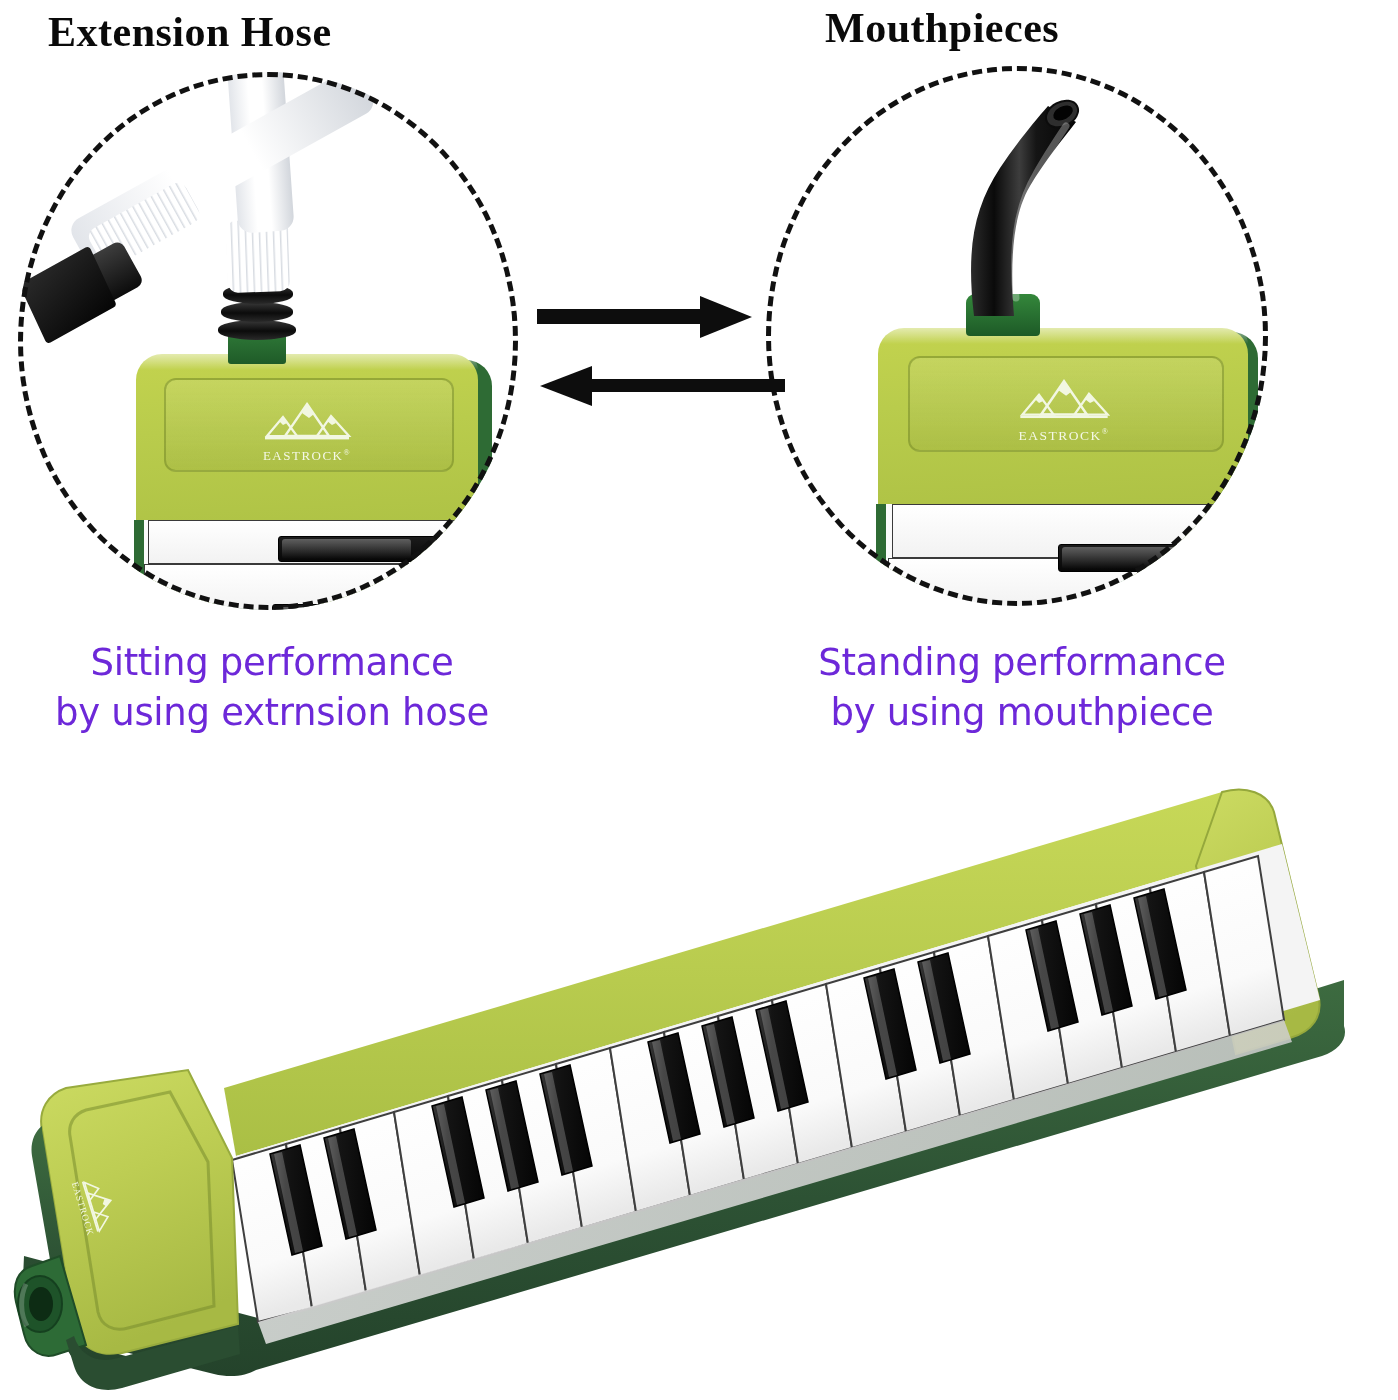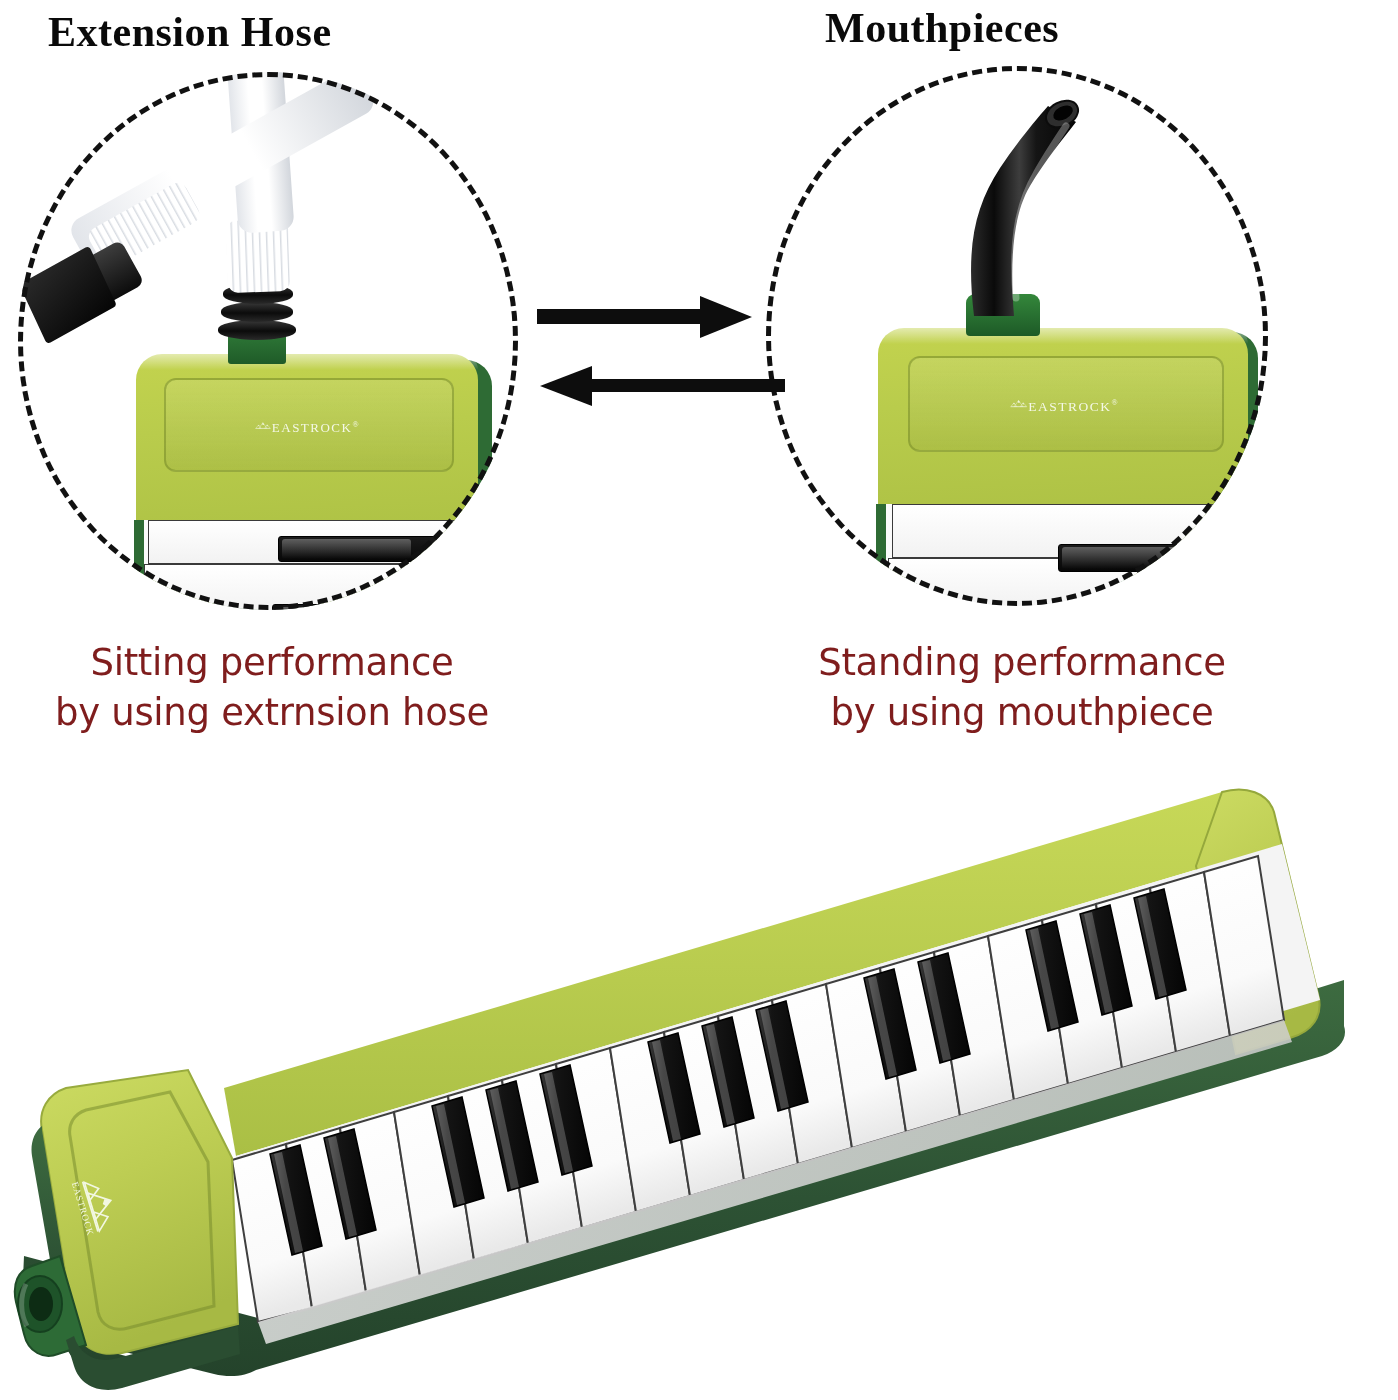--- a/index.html
+++ b/index.html
@@ -18,21 +18,21 @@
   }
   #hd-left{left:48px;top:8px;}
   #hd-right{left:825px;top:4px;}
 
   
   .caption{
     position:absolute;
     font-family:"DejaVu Sans", sans-serif;
     font-size:37px;
     line-height:50px;
-    color:#7f1d1d;
+    color:#6d28d9;
     white-space:pre;
     letter-spacing:-0.3px;
   }
   #cap-left{left:12px;top:638px;text-align:center;width:520px;}
   #cap-right{left:752px;top:638px;text-align:center;width:540px;}
 
   
   .dashed-ellipse{
     position:absolute;
     border:5px dashed #111111;
@@ -63,21 +63,21 @@
     border-radius:26px 26px 4px 4px;
   }
   .head-panel{
     position:absolute;
     border:2px solid rgba(120,140,40,.55);
     border-radius:12px;
     background:linear-gradient(180deg,rgba(255,255,255,.10),rgba(0,0,0,.045));
   }
   .logo{
     position:absolute;
-    display:flex;flex-direction:row;align-items:center;justify-content:flex-end;
+    display:flex;flex-direction:column;align-items:center;justify-content:flex-end;
   }
   .logo svg{display:block;}
   .logo .brand{
     font-family:"Liberation Serif", serif;
     color:#f4f8e6;
     letter-spacing:1.5px;
     line-height:1;
     white-space:nowrap;
   }
 

